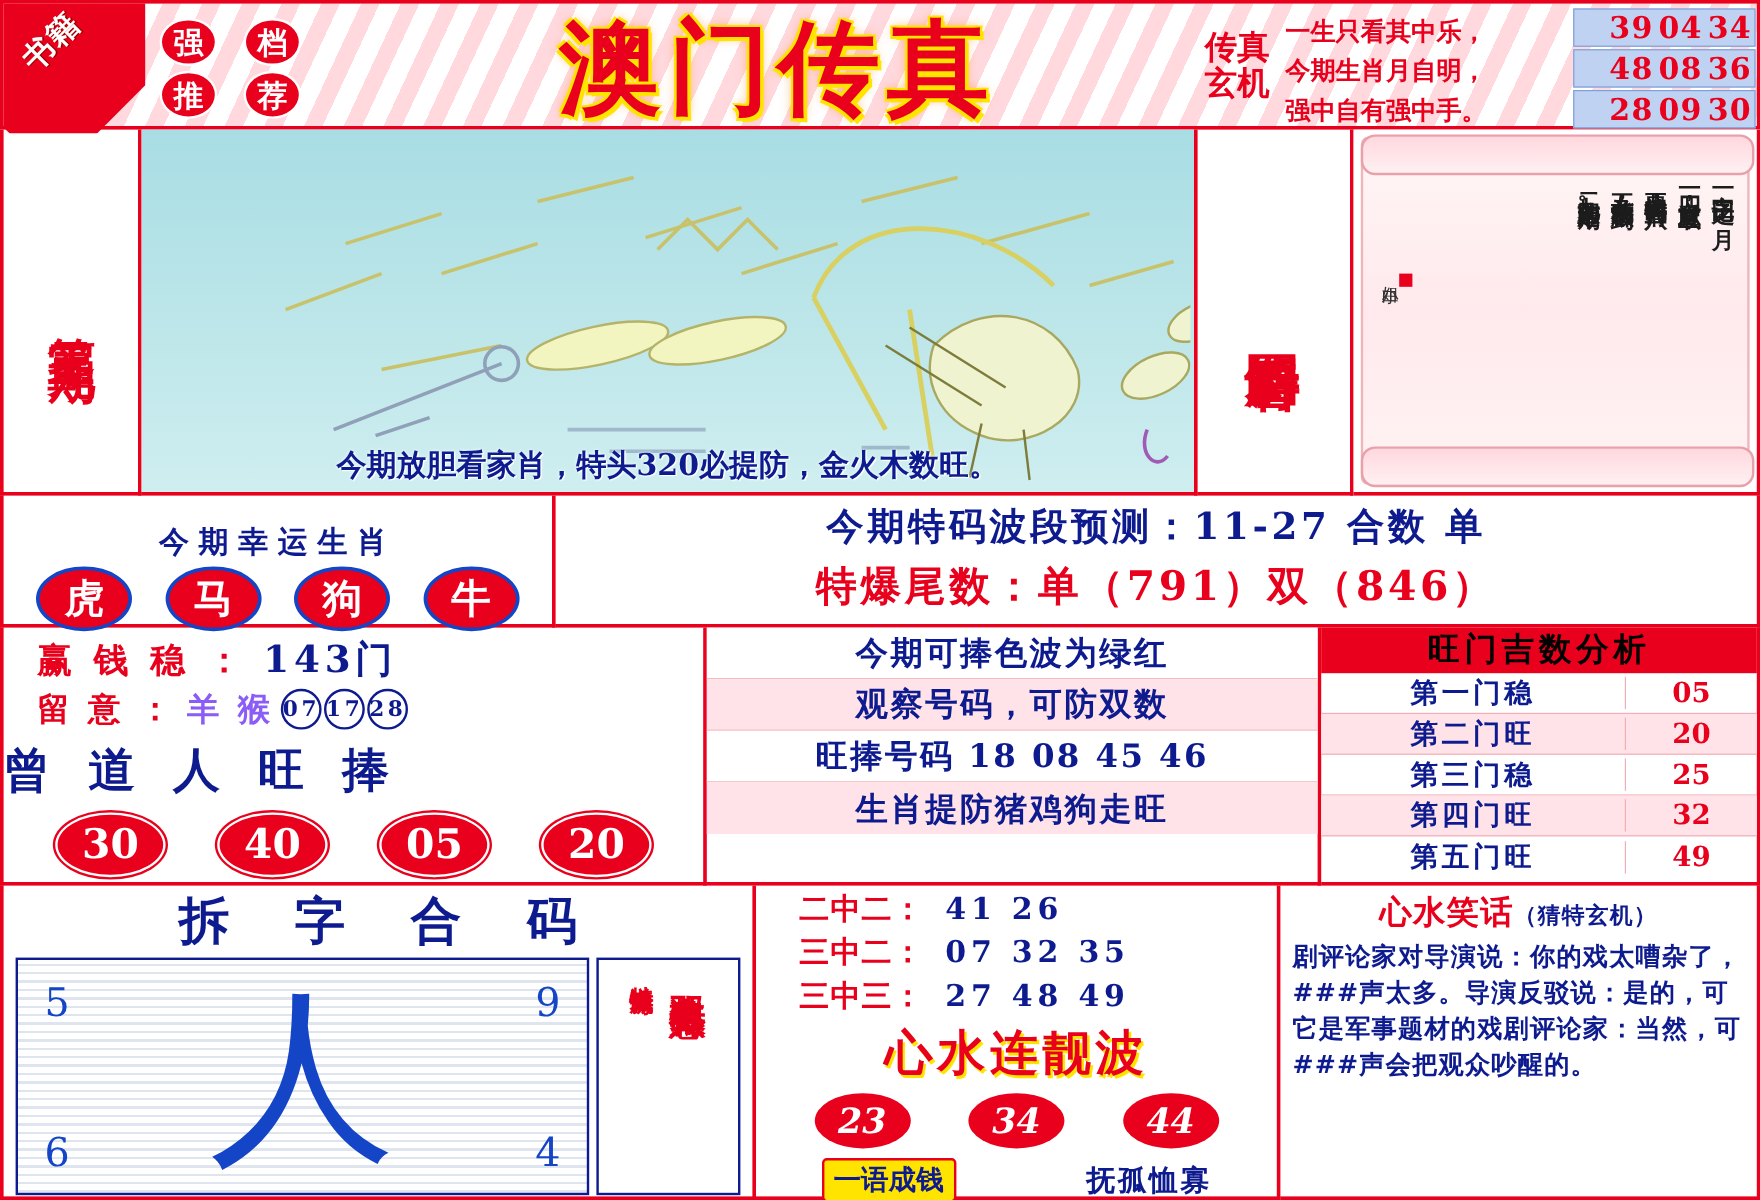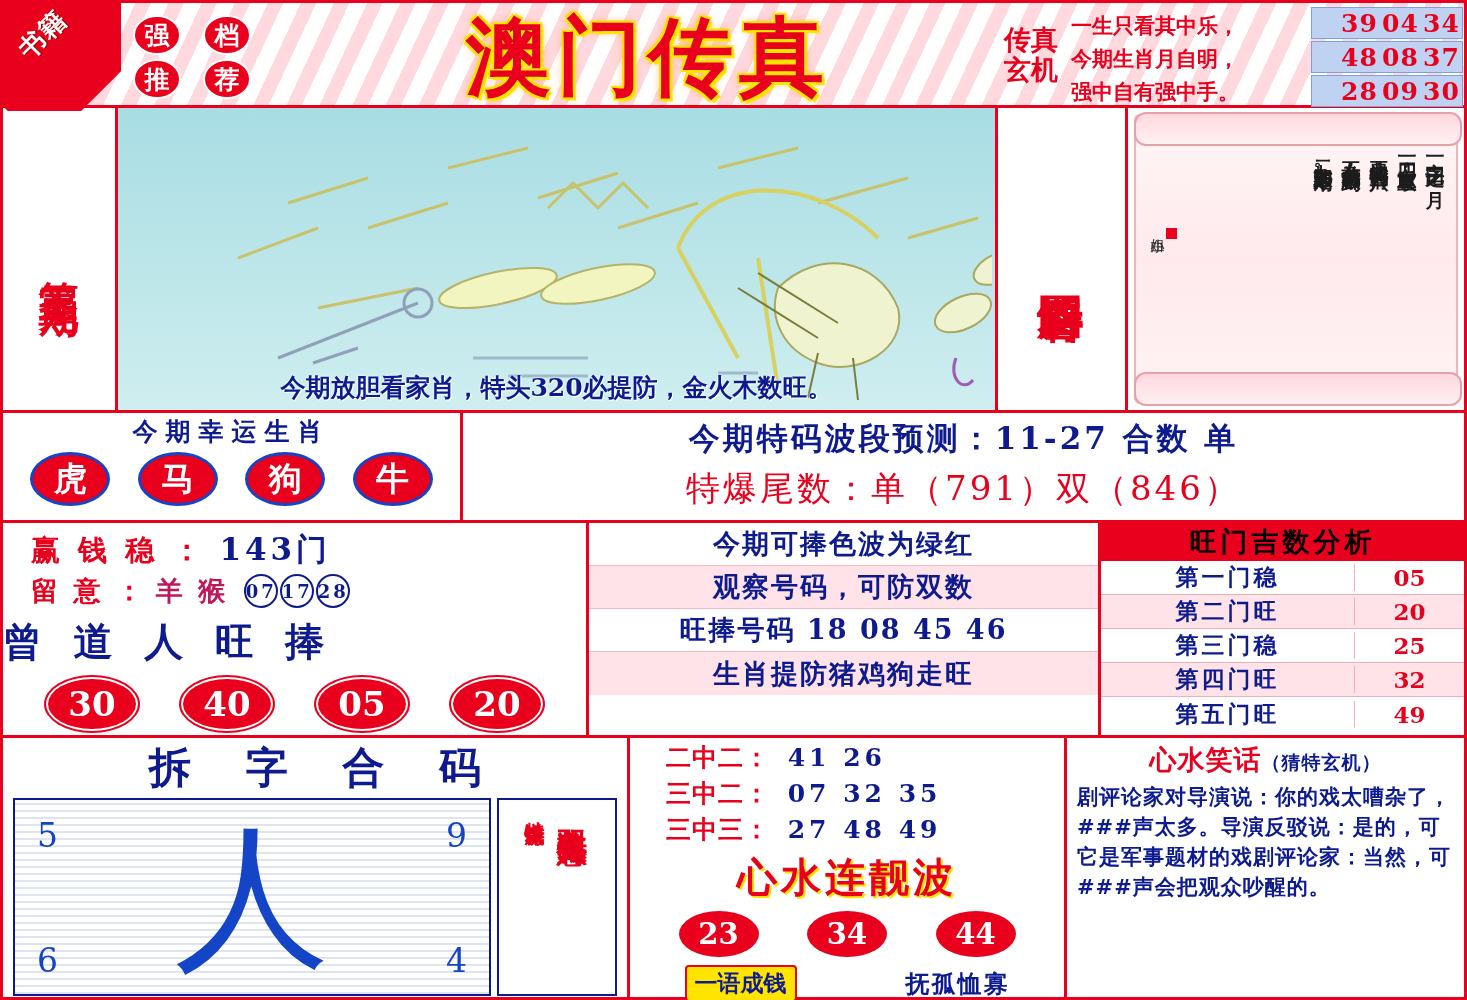--- a/index.html
+++ b/index.html
@@ -159,21 +159,21 @@
 
   
   .band3 { position: absolute; left: 0; top: 413px; width: 1467px; height: 110px; }
   .lucky-box {
     position: absolute; left: 0; top: 0; width: 463px; height: 110px;
     border: 3px solid #e8001c; border-top: none;
   }
   .lucky-title {
     text-align: center; font-family: "DejaVu Serif", serif;
     font-size: 25px; font-weight: bold; color: #0d1b8f;
-    letter-spacing: 8px; padding-top: 2px;
+    letter-spacing: 8px; padding-top: 22px;
   }
   .lucky-animals {
     display: flex; justify-content: space-evenly; align-items: center;
     margin-top: 4px;
   }
   .animal-ball {
     width: 80px; height: 54px; border-radius: 50%;
     background: #e8001c; border: 3px solid #1545c7;
     color: #fff; font-family: "DejaVu Serif", serif;
     font-size: 33px; font-weight: bold;
@@ -183,42 +183,42 @@
     position: absolute; left: 463px; top: 0; width: 1004px; height: 110px;
     border: 3px solid #e8001c; border-top: none; border-left: none;
   }
   .pred-line1 {
     text-align: center; font-family: "DejaVu Serif", serif;
     font-size: 31px; font-weight: bold; color: #0d1b8f;
     letter-spacing: 3px; padding-top: 5px;
   }
   .pred-line2 {
     text-align: center; font-family: "DejaVu Serif", serif;
-    font-size: 34px; font-weight: normal; color: #e8001c;
+    font-size: 34px; font-weight: bold; color: #e8001c;
     letter-spacing: 3px; padding-top: 6px;
   }
 
   
   .band4 { position: absolute; left: 0; top: 523px; width: 1467px; height: 215px; }
   .win-box {
     position: absolute; left: 0; top: 0; width: 589px; height: 215px;
     border: 3px solid #e8001c; border-top: none;
   }
   .win-l1 {
     font-family: "DejaVu Serif", serif; font-size: 29px; font-weight: bold;
     color: #e8001c; padding: 6px 0 0 28px; letter-spacing: 4px;
   }
   .win-l1 b { color: #0d1b8f; font-size: 31px; margin-top: 23px; }
   .win-l2 {
     font-family: "DejaVu Serif", serif; font-size: 27px; font-weight: bold;
     color: #e8001c; padding: 2px 0 0 28px; letter-spacing: 3px;
     display: flex; align-items: center;
   }
   .win-l2 .lbl { margin-right: 10px; }
-  .win-l2 .an { color: #be185d; margin-right: 16px; }
+  .win-l2 .an { color: #8b5cf6; margin-right: 6px; }
   .circ-num {
     display: inline-flex; align-items: center; justify-content: center;
     width: 34px; height: 34px; border: 2px solid #0d1b8f; border-radius: 50%;
     color: #0d1b8f; font-size: 18px; margin-right: 2px;
   }
   .win-l3 {
     text-align: left; font-family: "DejaVu Serif", serif;
     font-size: 39px; font-weight: bold; color: #0d1b8f;
     letter-spacing: 9px; padding-top: 6px;
   }
@@ -335,21 +335,21 @@
     letter-spacing: 4px; padding-top: 4px;
     text-shadow: 2px 2px 0 #ffe400;
   }
   .mid-balls {
     display: flex; justify-content: space-evenly; padding-top: 6px;
   }
   .mid-ball {
     width: 80px; height: 46px; border-radius: 50%;
     background: #e8001c; color: #fff;
     font-family: "DejaVu Serif", serif; font-size: 29px; font-weight: bold;
-    display: flex; align-items: center; justify-content: center;
+    display: flex; align-items: center; justify-content: center; font-style: italic;
   }
   .mid-foot {
     display: flex; align-items: center; justify-content: space-around;
     padding-top: 8px;
   }
   .mid-foot .tag {
     background: #ffe400; border: 2px solid #e8001c; border-radius: 4px;
     padding: 1px 8px; font-family: "DejaVu Serif", serif;
     font-size: 23px; font-weight: bold; color: #0d1b8f;
   }
@@ -399,21 +399,21 @@
     </div>
     <div class="hdr-nums">
       <div class="row">
         <span>39</span>
         <span>04</span>
         <span>34</span>
       </div>
       <div class="row">
         <span>48</span>
         <span>08</span>
-        <span>37</span>
+        <span>36</span>
       </div>
       <div class="row">
         <span>28</span>
         <span>09</span>
         <span>30</span>
       </div>
     </div>
   </div>
 
   <div class="band2">

